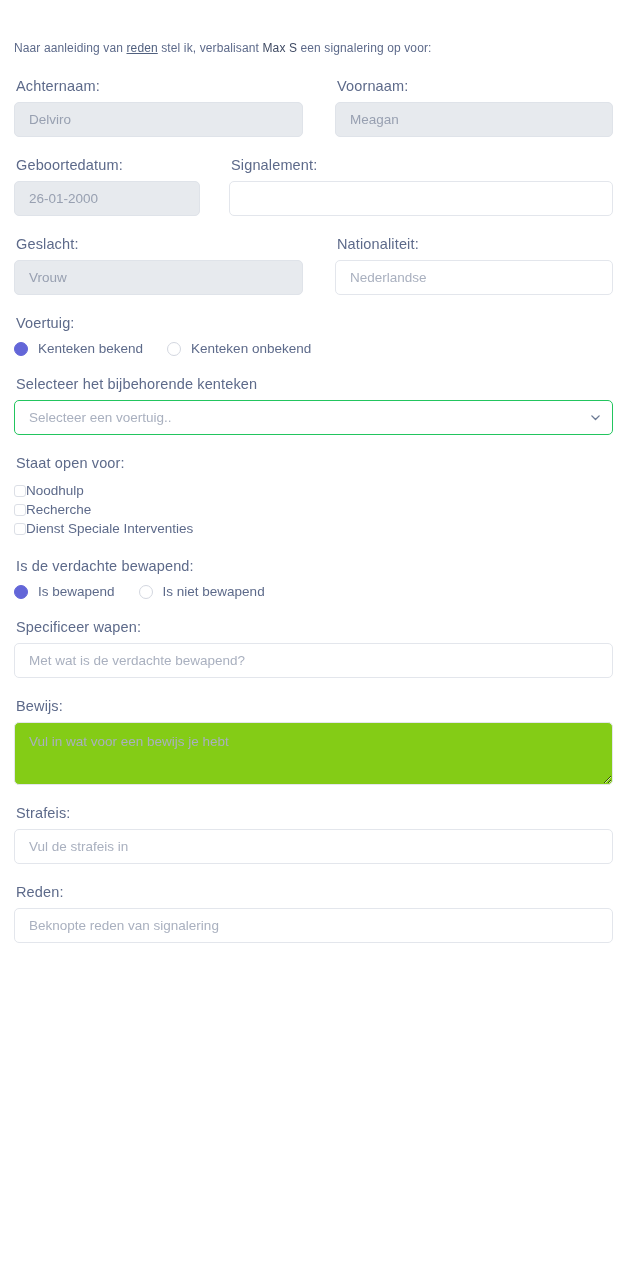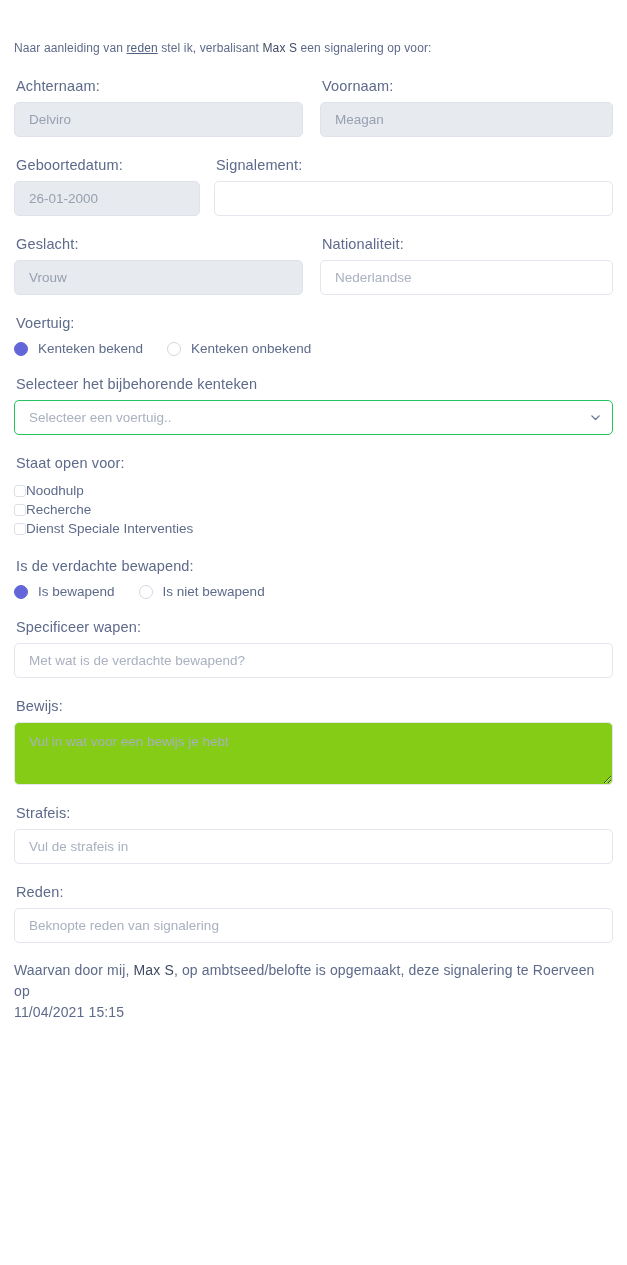--- a/index.html
+++ b/index.html
@@ -75,21 +75,21 @@
     border-color: #dfe3e9;
     color: #98a0b1;
   }
   .field.is-disabled {
     line-height: 33px;
     padding-top: 0;
   }
 
   .row {
     display: flex;
-    gap: 17px;
+    gap: 32px;
   }
   .col {
     flex: 1 1 0;
     min-width: 0;
   }
   .col-narrow-left {
     flex: 0 0 289px;
   }
   .col-rest {
     flex: 1 1 auto;
@@ -337,18 +337,14 @@
     <label class="label">Strafeis:</label>
     <input class="field" type="text" placeholder="Vul de strafeis in" style="">
   </div>
 
   <div class="block">
     <label class="label">Reden:</label>
     <input class="field" type="text" placeholder="Beknopte reden van signalering" style="">
   </div>
 
 
-  <p class="footer">
-    <span>Waarvan door mij, </span><span class="person">Max S</span><span>, op ambtseed/belofte is opgemaakt, deze signalering te Roerveen op</span><br>
-    <span>11/04/2021 15:15</span>
-  </p>
 
 </div>
 
 </body></html>

